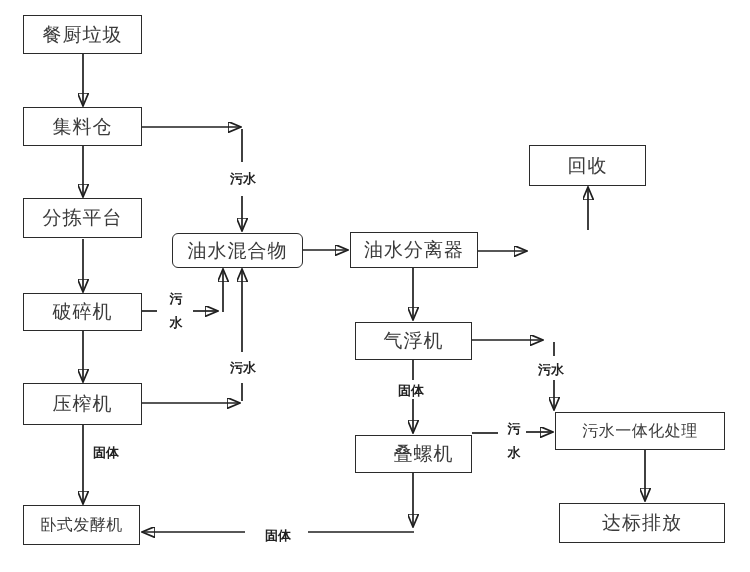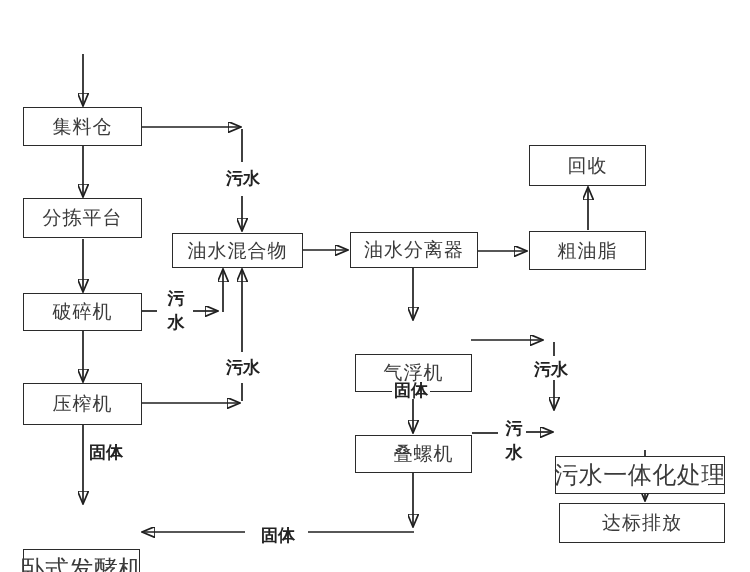--- a/index.html
+++ b/index.html
@@ -34,28 +34,27 @@
     background: #ffffff;
     display: flex;
     align-items: center;
     justify-content: center;
     font-size: 19px;
     letter-spacing: 1px;
     color: #3b3b3b;
     white-space: nowrap;
   }
   .node.small-font {
-    font-size: 24px;
+    font-size: 16px;
     letter-spacing: 0.5px;
-    margin-top: 44px;
   }
   .edge-label {
     position: absolute;
     transform: translate(-50%, -50%);
-    font-size: 17px;
+    font-size: 13px;
     font-weight: bold;
     color: #222222;
     background: #ffffff;
     padding: 0 2px;
     text-align: center;
     white-space: nowrap;
     line-height: 15px;
   }
   .edge-label.stacked {
     white-space: normal;
@@ -111,33 +110,33 @@
     <path d="M 472 433 L 498 433"></path>
     <path d="M 526 432 L 551 432" marker-end="url(#arr)"></path>
 
     <path d="M 413 473 L 413 525" marker-end="url(#arr)"></path>
     <path d="M 414 532 L 308 532"></path>
     <path d="M 245 532 L 144 532" marker-end="url(#arr)"></path>
 
     <path d="M 645 450 L 645 499" marker-end="url(#arr)"></path>
   </svg>
 
+  <div class="node" style="left:23px; top:15px; width:119px; height:39px;">餐厨垃圾</div>
   <div class="node" style="left:23px; top:107px; width:119px; height:39px;">集料仓</div>
   <div class="node" style="left:23px; top:198px; width:119px; height:40px;">分拣平台</div>
   <div class="node" style="left:23px; top:293px; width:119px; height:38px;">破碎机</div>
   <div class="node" style="left:23px; top:383px; width:119px; height:42px;">压榨机</div>
   <div class="node small-font" style="left:23px; top:505px; width:117px; height:40px;">卧式发酵机</div>
 
-  <div class="node" style="left:172px; top:233px; width:131px; height:35px;">油水混合物</div>
+  <div class="node" style="left:172px; top:233px; width:131px; height:35px;border-radius:6px;">油水混合物</div>
   <div class="node" style="left:350px; top:232px; width:128px; height:36px;text-align:center;">油水分离器</div>
-  <div class="node" style="left:355px; top:322px; width:117px; height:38px;margin-top:32px;">气浮机</div>
+  <div class="node" style="left:355px; top:322px; width:117px; height:38px;">气浮机</div>
   <div class="node" style="left:355px; top:435px; width:117px; height:38px;padding-left:20px;">叠螺机</div>
 
   <div class="node" style="left:529px; top:145px; width:117px; height:41px;">回收</div>
-  <div class="node" style="left:529px; top:231px; width:117px; height:39px;">粗油脂</div>
   <div class="node small-font" style="left:555px; top:412px; width:170px; height:38px;">污水一体化处理</div>
   <div class="node" style="left:559px; top:503px; width:166px; height:40px;">达标排放</div>
 
   <div class="edge-label" style="left:243px; top:178px;">污水</div>
 
   <div class="edge-label stacked" style="left:176px; top:311px;">
     <span class="ln">污</span>
     <span class="ln">水</span>
   </div>
 

